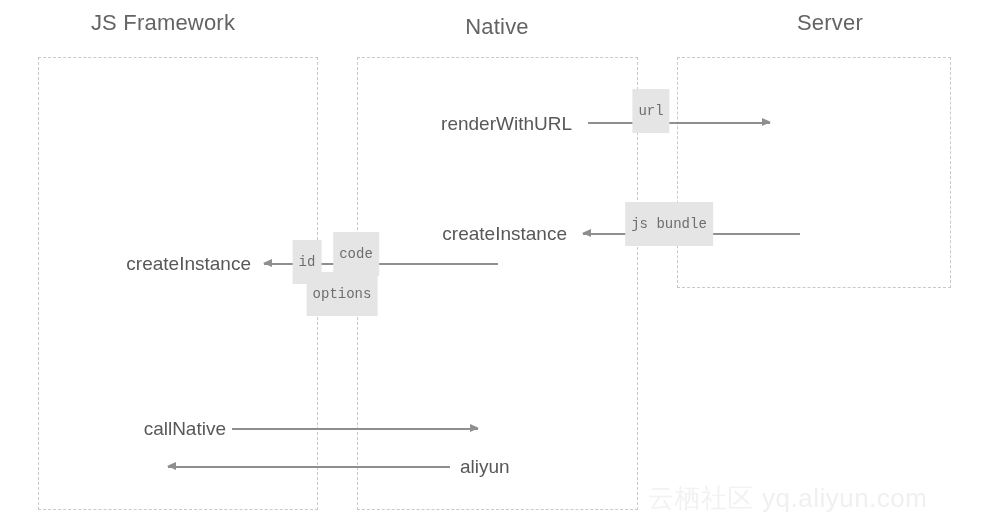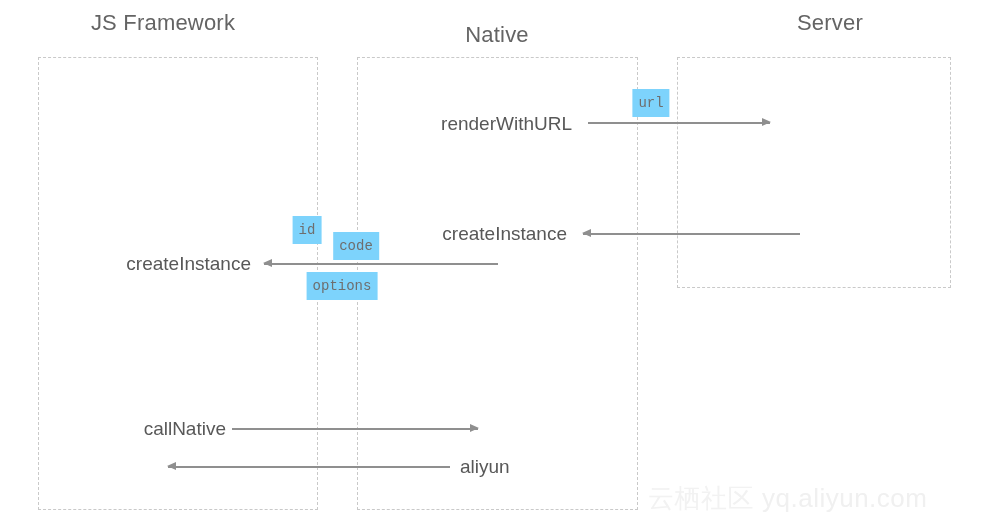--- a/index.html
+++ b/index.html
@@ -80,22 +80,22 @@
   }
   .msg-label.align-right { text-align: right; transform: translateX(-100%); }
 
   
   .chip {
     position: absolute;
     font-family: "Liberation Mono", "DejaVu Sans Mono", monospace;
     font-size: 14px;
     line-height: 20px;
     color: #6e6e6e;
-    background: #7dd3fc;
-    padding: 4px 6px;
+    background: #e5e5e5;
+    padding: 12px 6px;
     white-space: nowrap;
     transform: translateX(-50%);
   }
 
   
   .watermark {
     position: absolute;
     white-space: nowrap;
     font-family: "Liberation Sans", sans-serif;
     font-size: 26px;
@@ -106,40 +106,41 @@
   .watermark .wm-cn { color: #f2f2f2; margin-right: 8px; }
   .watermark .wm-url { color: #f0f0f0; }
 </style>
 </head>
 <body>
 
 <div id="diagram">
     <div class="lane-box" style="left: 38px; top: 57px; width: 280px; height: 453px;"></div>
     <div class="col-header" style="left: 163px; top: 10px;">JS Framework</div>
     <div class="lane-box" style="left: 357px; top: 57px; width: 281px; height: 453px;"></div>
-    <div class="col-header" style="left: 497px; top: 22px;">Native</div>
+    <div class="col-header" style="left: 497px; top: 14px;">Native</div>
     <div class="lane-box" style="left: 677px; top: 57px; width: 274px; height: 231px;"></div>
     <div class="col-header" style="left: 830px; top: 10px;">Server</div>
     <div class="arrow to-right" style="left: 588px; top: 122px; width: 182px;">
       <div class="shaft"></div>
       <div class="head"></div>
     </div>
     <div class="msg-label align-right" style="left: 572px; top: 113px;">renderWithURL</div>
     <div class="chip" style="left: 651px; top: 89px;">url</div>
     <div class="arrow to-left" style="left: 583px; top: 233px; width: 217px;">
       <div class="shaft"></div>
       <div class="head"></div>
     </div>
     <div class="msg-label align-right" style="left: 567px; top: 223px;">createInstance</div>
+    <div class="chip" style="left: 669px; top: 202px;">js bundle</div>
     <div class="arrow to-left" style="left: 264px; top: 263px; width: 234px;">
       <div class="shaft"></div>
       <div class="head"></div>
     </div>
     <div class="msg-label align-right" style="left: 251px; top: 253px;">createInstance</div>
-    <div class="chip" style="left: 307px; top: 216px;">id</div>
+    <div class="chip" style="left: 307px; top: 240px;">id</div>
     <div class="chip" style="left: 356px; top: 232px;">code</div>
     <div class="chip" style="left: 342px; top: 272px;">options</div>
     <div class="arrow to-right" style="left: 232px; top: 428px; width: 246px;">
       <div class="shaft"></div>
       <div class="head"></div>
     </div>
     <div class="msg-label align-right" style="left: 226px; top: 418px;">callNative</div>
     <div class="arrow to-left" style="left: 168px; top: 466px; width: 282px;">
       <div class="shaft"></div>
       <div class="head"></div>

